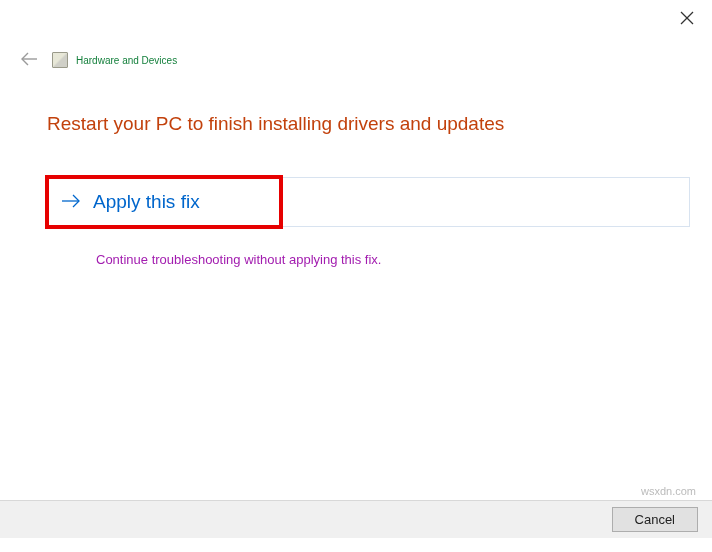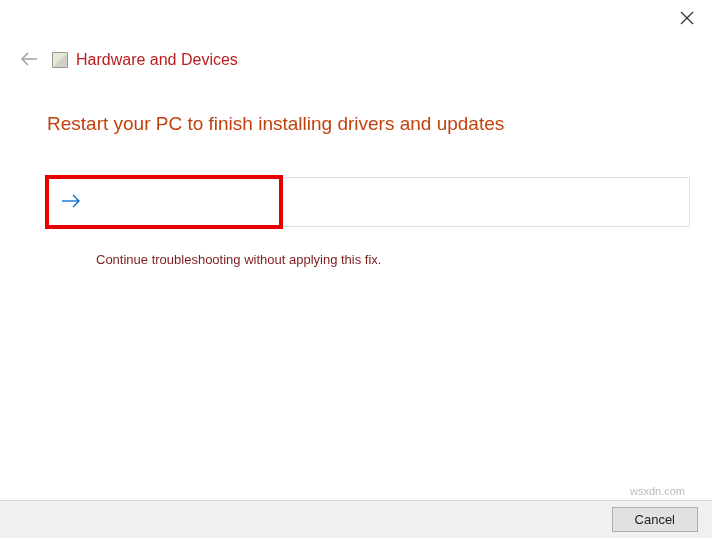--- a/index.html
+++ b/index.html
@@ -39,22 +39,22 @@
       line-height: 1;
     }
     .header-icon {
       width: 16px;
       height: 16px;
       background: linear-gradient(135deg, #e8e8d8 45%, #d0d0c8 55%);
       border: 1px solid #9a9a8a;
       border-radius: 1px;
     }
     .header-title {
-      font-size: 16px;
-      color: #b91c1c;
+      font-size: 10px;
+      color: #15803d;
       margin-left: -6px;
     }
     .main-heading {
       position: absolute;
       top: 113px;
       left: 47px;
       font-size: 19px;
       color: #c2410c;
       font-weight: 400;
     }
@@ -96,21 +96,21 @@
       margin-right: 12px;
       font-weight: 300;
     }
     .option-title {
       color: #0066cc;
       font-size: 19px;
       font-weight: 400;
       vertical-align: middle;
     }
     .option-subtitle {
-      color: #7f1d1d;
+      color: #a21caf;
       font-size: 13px;
       margin-left: 36px;
       margin-top: 2px;
     }
     .footer-bar {
       position: absolute;
       bottom: 14px;
       left: 0;
       right: 0;
       height: 38px;
@@ -125,21 +125,21 @@
       background: #e1e1e1;
       border: 1px solid #adadad;
       font-size: 13px;
       color: #222;
       padding: 4px 22px;
       cursor: pointer;
     }
     .watermark {
       position: absolute;
       bottom: 55px;
-      right: 27px;
+      right: 16px;
       font-size: 11px;
       color: #bbb;
       font-family: Arial, sans-serif;
     }
   </style>
 </head>
 <body>
 
 <div class="close-btn">
   <svg width="14" height="14" viewBox="0 0 14 14">
@@ -161,20 +161,21 @@
 
 <h1 class="main-heading">Restart your PC to finish installing drivers and updates</h1>
 
 <div class="apply-option-full">
   <span class="option-arrow">
     <svg width="20" height="14" viewBox="0 0 20 14">
       <line x1="1" y1="7" x2="18" y2="7" stroke="#0066cc" stroke-width="1.3"></line>
       <polyline points="12,1 18,7 12,13" fill="none" stroke="#0066cc" stroke-width="1.3"></polyline>
     </svg>
   </span>
+  <span class="option-title">Apply this fix</span>
 </div>
 
 <div class="red-highlight"></div>
 
 <div class="skip-option">
   <div class="option-subtitle">Continue troubleshooting without applying this fix.</div>
 </div>
 
 <div class="watermark">wsxdn.com</div>
 

